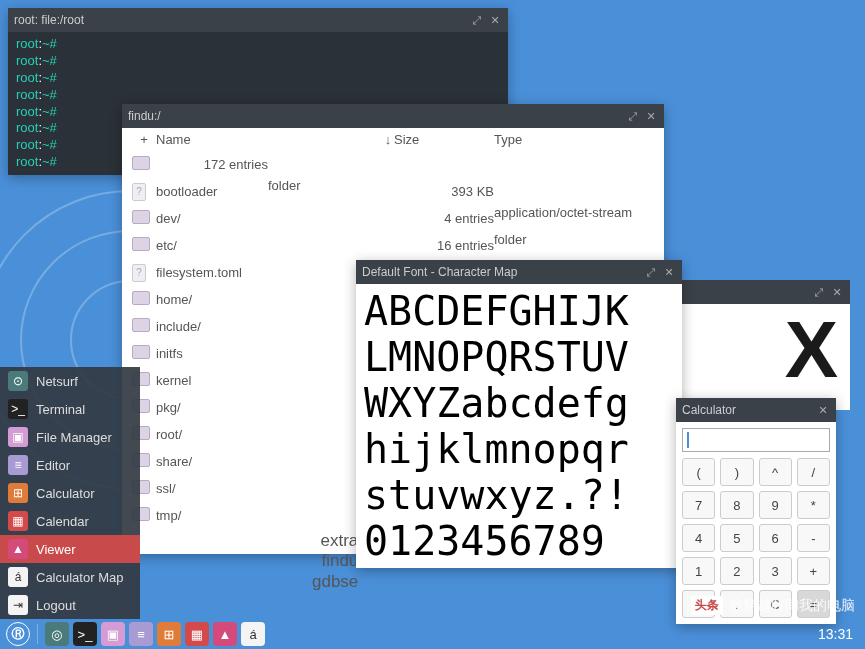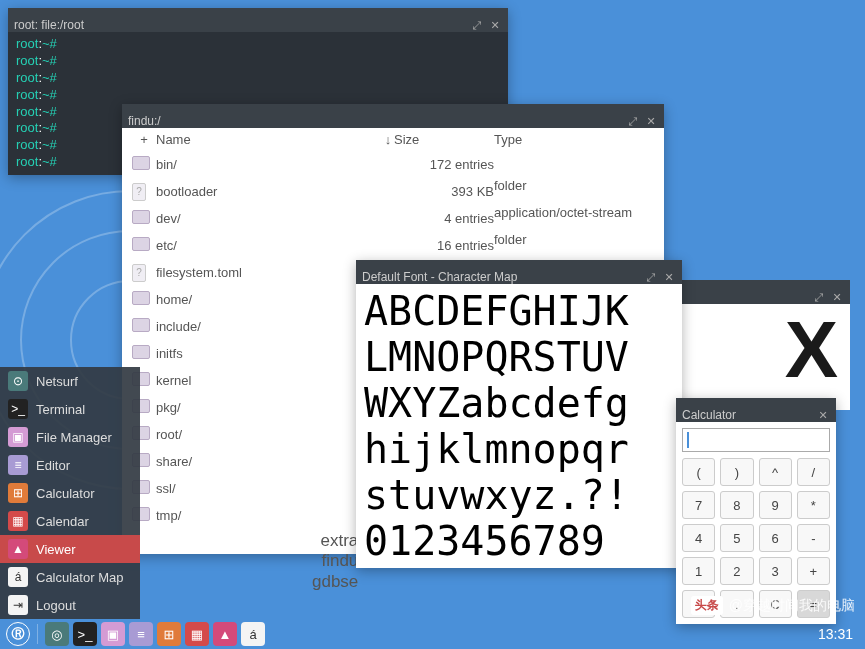--- a/index.html
+++ b/index.html
@@ -1,19 +1,19 @@
 <!DOCTYPE html>
 <html><head>
 <meta charset="utf-8">
 <style>
   * { box-sizing: border-box; margin: 0; padding: 0; font-family: sans-serif; }
   body { width: 865px; height: 649px; background: #4a90d9; overflow: hidden; position: relative; }
   .orbit { position: absolute; border: 2px solid rgba(255,255,255,0.25); border-radius: 50%; }
   .window { position: absolute; background: #fff; box-shadow: 0 3px 12px rgba(0,0,0,0.3); }
-  .titlebar { background: #3a4148; color: #ccc; height: 24px; display: flex; align-items: flex-end; padding: 0 6px; font-size: 12px; }
+  .titlebar { background: #3a4148; color: #ccc; height: 24px; display: flex; align-items: center; padding: 0 6px; font-size: 12px; }
   .titlebar .title { flex: 1; }
   .titlebar .btn { width: 14px; height: 14px; display: inline-flex; align-items: center; justify-content: center; margin-left: 4px; font-size: 11px; color: #aaa; cursor: pointer; }
   .terminal-body { background: #2b3138; color: #25d0b4; font-family: monospace; font-size: 13px; padding: 4px 8px; line-height: 1.3; }
   .terminal-body .prompt-colon { color: #fff; }
   .fm-header { display: flex; padding: 4px 10px; font-size: 13px; font-family: monospace; color: #555; }
   .fm-header span:nth-child(1){width:24px;text-align:center;} .fm-header span:nth-child(2){flex:1;} .fm-header span:nth-child(3){width:12px;text-align:center;} .fm-header span:nth-child(4){width:100px;} .fm-header span:nth-child(5){width:160px;}
   .fm-row { display: flex; align-items: center; padding: 2px 10px; font-family: monospace; font-size: 13px; color: #555; height: 27px; }
   .fm-row .icon { width: 24px; }
   .fm-row .nm { flex: 1; } .fm-row .sz { width: 112px; text-align: right; } .fm-row .ty { width: 160px; margin-top: 42px; }
   .folder-icon { width: 18px; height: 14px; background: #dcd4e4; border: 1px solid #b8aac4; border-radius: 2px; position: relative; display: inline-block; }
@@ -81,21 +81,20 @@
   <div class="fm-header">
     <span>+</span>
     <span>Name</span>
     <span>↓</span>
     <span>Size</span>
     <span>Type</span>
   </div>
   <div id="fm-rows">
       <div class="fm-row">
         <span class="icon"><span class="folder-icon"></span></span>
-        <span class="nm">bin/</span>
         <span class="sz">172 entries</span>
         <span class="ty">folder</span>
       </div>
       <div class="fm-row">
         <span class="icon"><span class="file-icon">?</span></span>
         <span class="nm">bootloader</span>
         <span class="sz">393 KB</span>
         <span class="ty">application/octet-stream</span>
       </div>
       <div class="fm-row">

